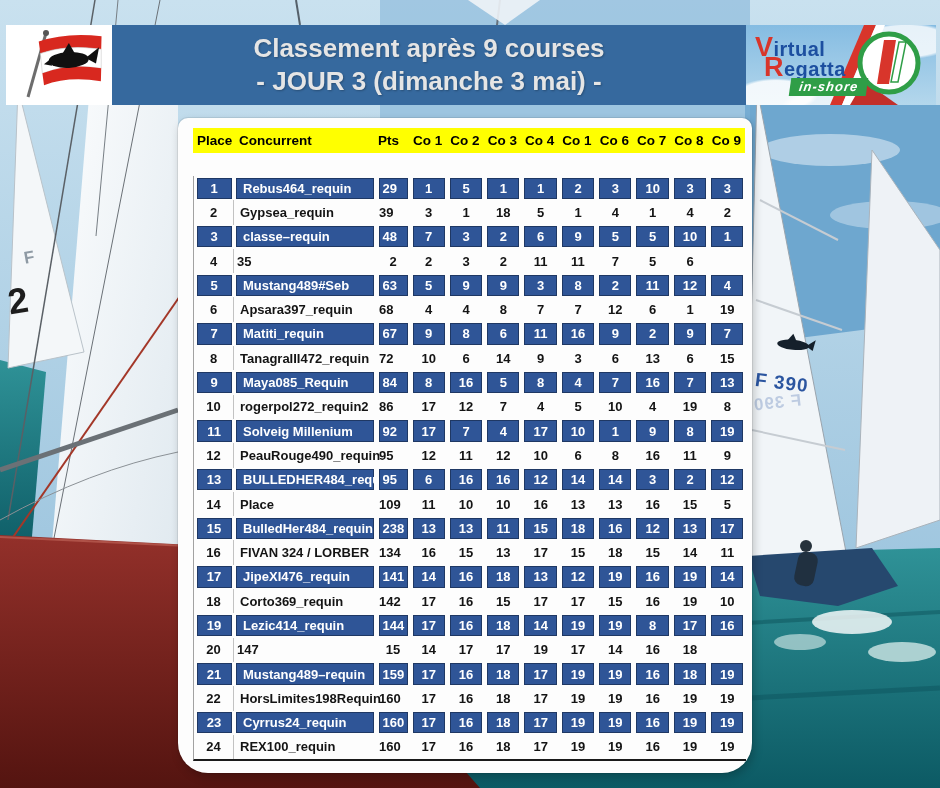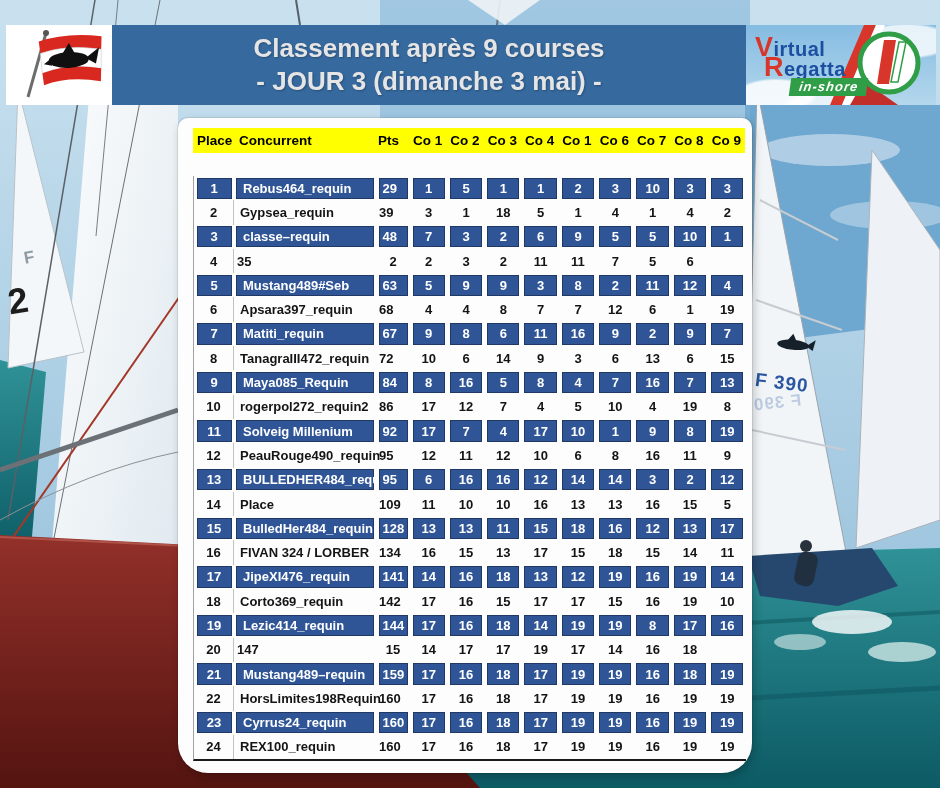--- a/index.html
+++ b/index.html
@@ -394,21 +394,21 @@
         <div class="cell c-co">16</div>
         <div class="cell c-co">13</div>
         <div class="cell c-co">13</div>
         <div class="cell c-co">16</div>
         <div class="cell c-co">15</div>
         <div class="cell c-co">5</div>
       </div>
       <div class="row grid12 odd">
         <div class="cell c-place">15</div>
         <div class="cell c-name">BulledHer484_requin</div>
-        <div class="cell c-pts">128</div>
+        <div class="cell c-pts">238</div>
         <div class="cell c-co">13</div>
         <div class="cell c-co">13</div>
         <div class="cell c-co">11</div>
         <div class="cell c-co">15</div>
         <div class="cell c-co">18</div>
         <div class="cell c-co">16</div>
         <div class="cell c-co">12</div>
         <div class="cell c-co">13</div>
         <div class="cell c-co">17</div>
       </div>

